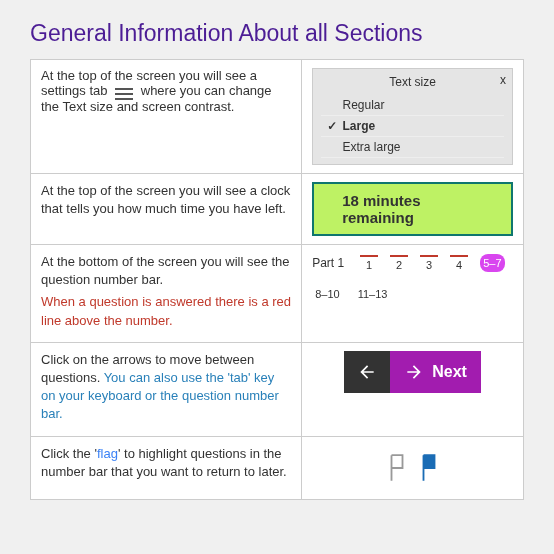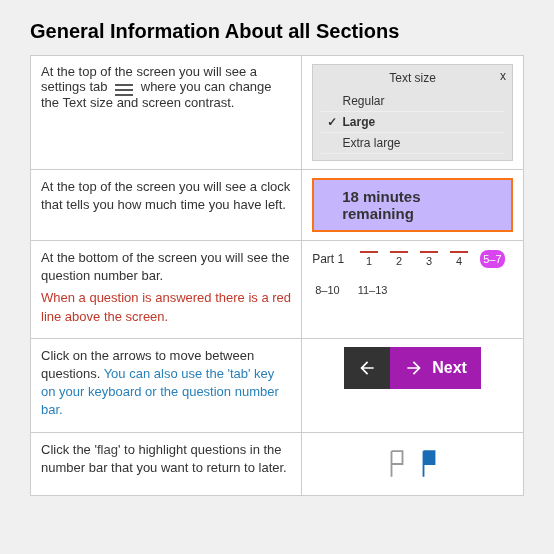--- a/index.html
+++ b/index.html
@@ -11,23 +11,23 @@
       align-items: flex-start;
       min-height: 554px;
       padding: 10px;
     }
     .page-container {
       width: 554px;
       background: #f0f0f0;
       padding: 10px 20px 20px 20px;
     }
     .page-title {
-      font-size: 20px;
-      font-weight: bold;
-      color: #000000;
+      font-size: 23px;
+      font-weight: normal;
+      color: #4c1d95;
       margin-bottom: 12px;
     }
     .main-table {
       width: 100%;
       border-collapse: collapse;
       background: #fff;
       border: 1px solid #ccc;
     }
     .main-table td {
       border: 1px solid #ccc;
@@ -87,27 +87,27 @@
     }
     .hamburger-icon span {
       display: block;
       width: 100%;
       height: 2px;
       background: #555;
       margin: 3px 0;
     }
     
     .timer-box {
-      border: 2px solid #f97316;
+      border: 2px solid #0f766e;
       padding: 8px 28px;
       font-size: 15px;
       font-weight: bold;
       color: #333;
       display: inline-block;
-      background: #c4b5fd;
+      background: #bef264;
     }
     
     .question-bar {
       display: flex;
       align-items: center;
       gap: 12px;
       font-size: 12px;
       flex-wrap: wrap;
       text-align: right;
     }
@@ -210,21 +210,21 @@
       line-height: 1.4;
     }
     .row4-left-text .blue-text {
       color: #2980b9;
     }
     .row5-left-text p {
       margin-bottom: 4px;
       line-height: 1.4;
     }
     .row5-left-text .blue-text {
-      color: #404040;
+      color: #3b82f6;
     }
     .right-col-center {
       display: flex;
       align-items: center;
       justify-content: center;
       height: 100%;
     }
     .right-col-top {
       vertical-align: top;
     }
@@ -280,21 +280,21 @@
             <span>18 minutes remaining</span>
           </div>
         </div>
       </td>
     </tr>
 
     <tr>
       <td class="left-col">
         <div class="row3-left-text">
           <p>At the bottom of the screen you will see the question number bar.</p>
-          <p class="red-text">When a question is answered there is a red line above the screen.</p>
+          <p class="red-text">When a question is answered there is a red line above the number.</p>
         </div>
       </td>
       <td class="right-col">
         <div class="question-bar">
           <span class="part-label">Part 1</span>
           <span class="q-num red-line">1</span>
           <span class="q-num red-line">2</span>
           <span class="q-num red-line">3</span>
           <span class="q-num red-line">4</span>
           <span class="q-num range active">5–7</span>

